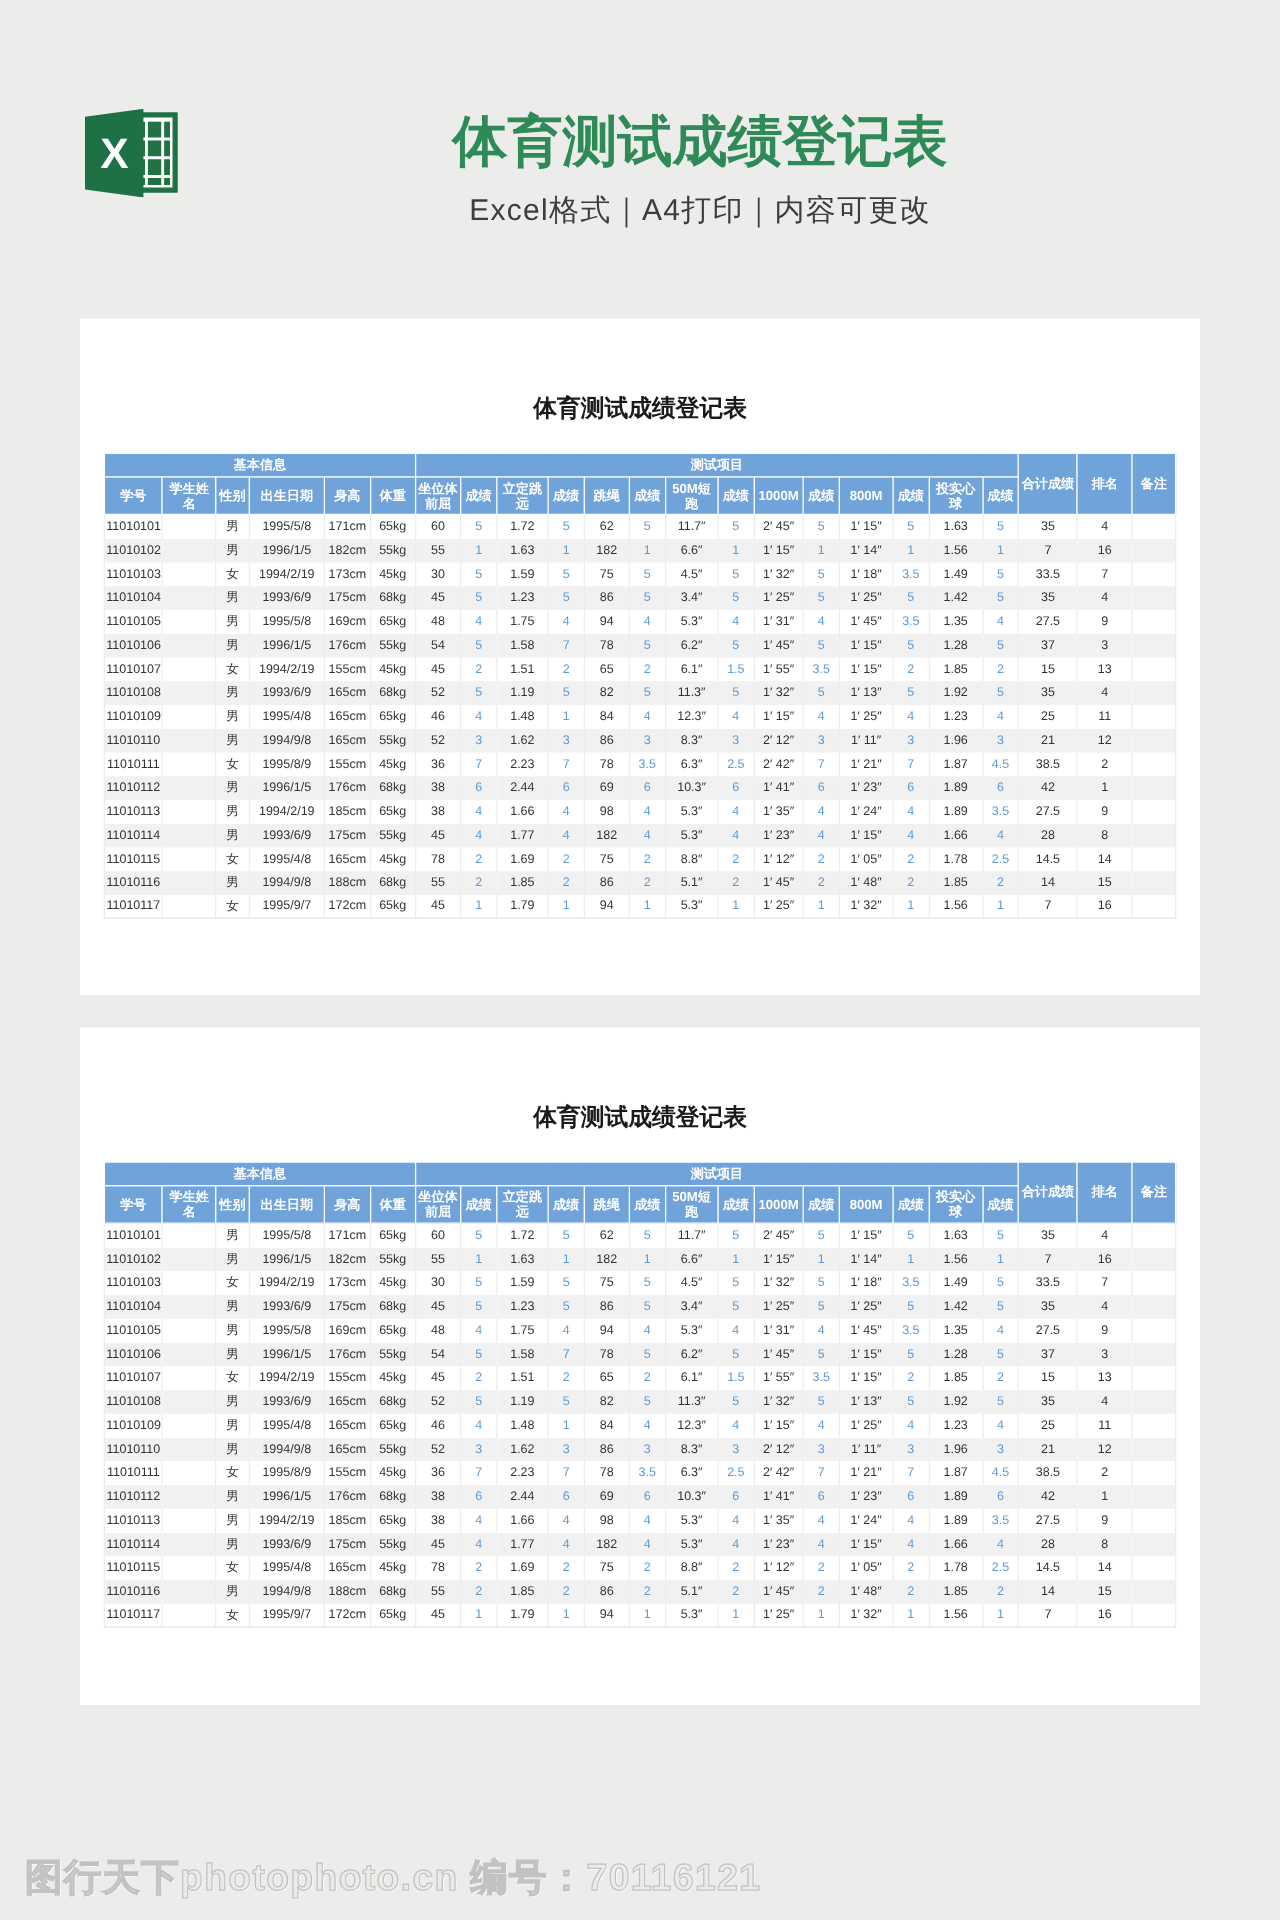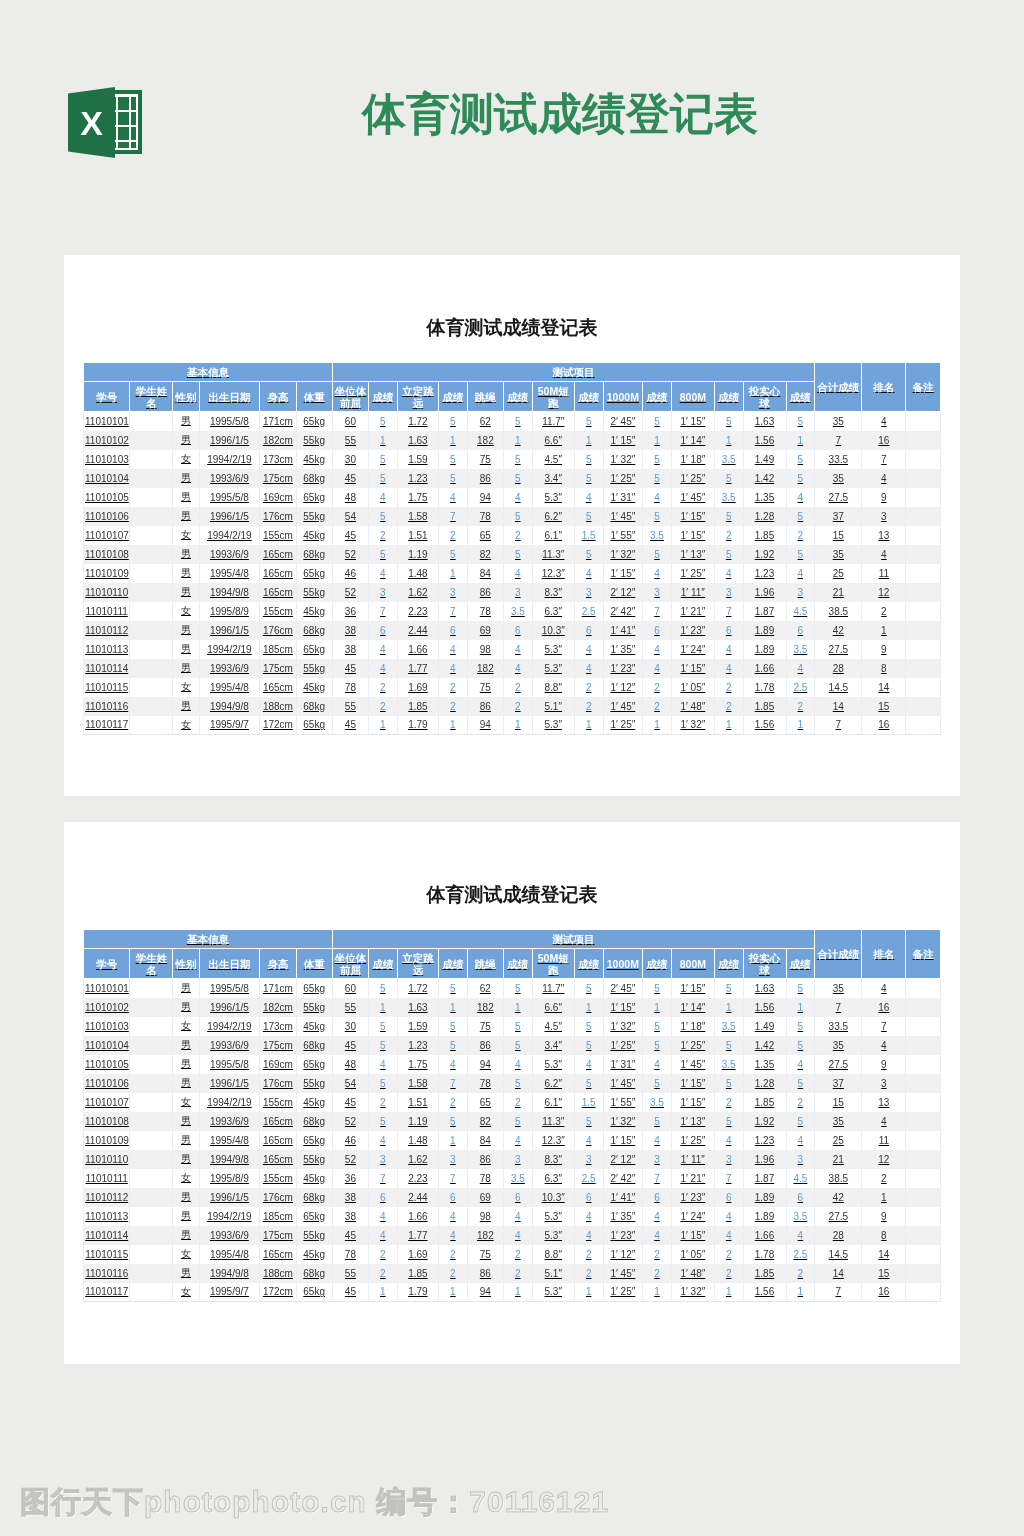--- a/index.html
+++ b/index.html
@@ -90,21 +90,20 @@
     color: #1a1a1a;
     line-height: 22px;
     margin-bottom: 23px;
   }
 
   
   table.score-table {
     width: 100%;
     border-collapse: collapse;
     table-layout: fixed;
-    text-decoration: underline;
   }
   .score-table th {
     background: #6fa3d9;
     color: #ffffff;
     font-weight: bold;
     font-size: 10.5px;
     border: 1px solid #ffffff;
     text-align: center;
     vertical-align: middle;
     padding: 0 1px;
@@ -149,20 +148,21 @@
   <div class="sheet">
     <div class="grid"></div>
   </div>
   <div class="flap">
     <span class="x-letter">X</span>
   </div>
 </div>
 
 <div class="page-header">
   <div class="page-title">体育测试成绩登记表</div>
+  <div class="page-subtitle">Excel格式｜A4打印｜内容可更改</div>
 </div>
 
 <div class="card card-top">
   <div class="card-inner">
     <div class="table-title">体育测试成绩登记表</div>
     <table class="score-table">
         <colgroup>
           <col style="width: 5.5%;">
           <col style="width: 5.1%;">
           <col style="width: 3.1%;">

